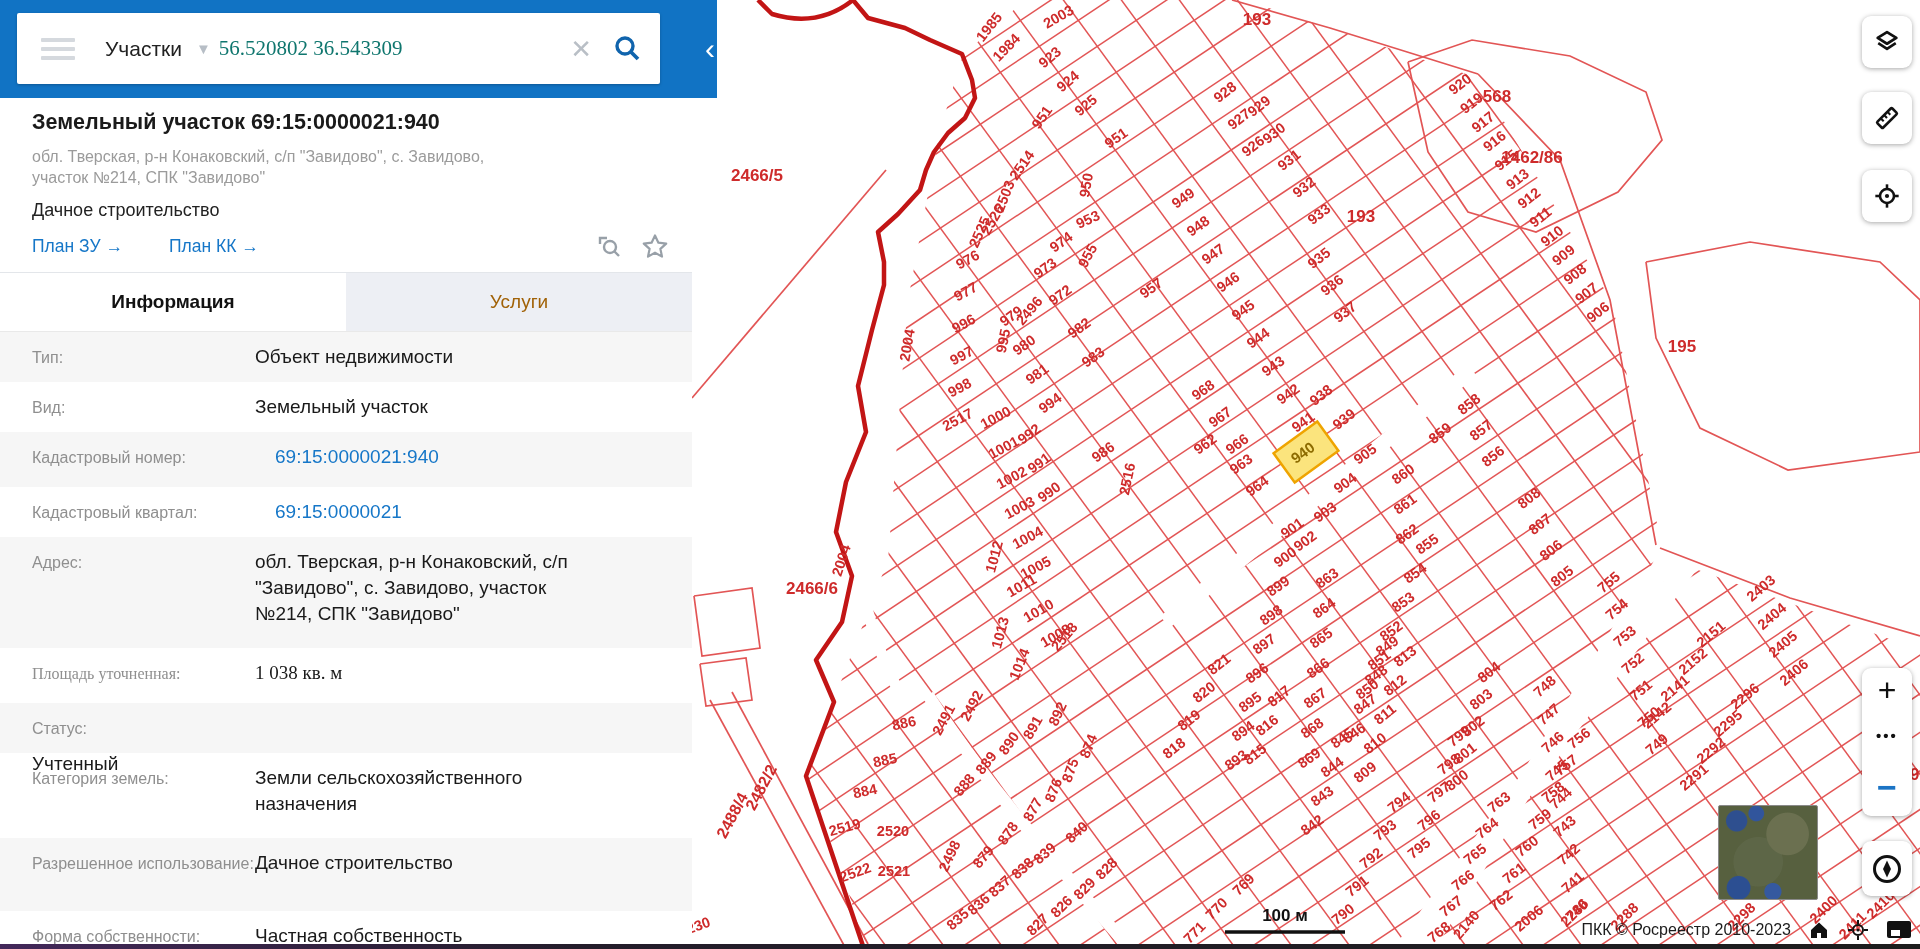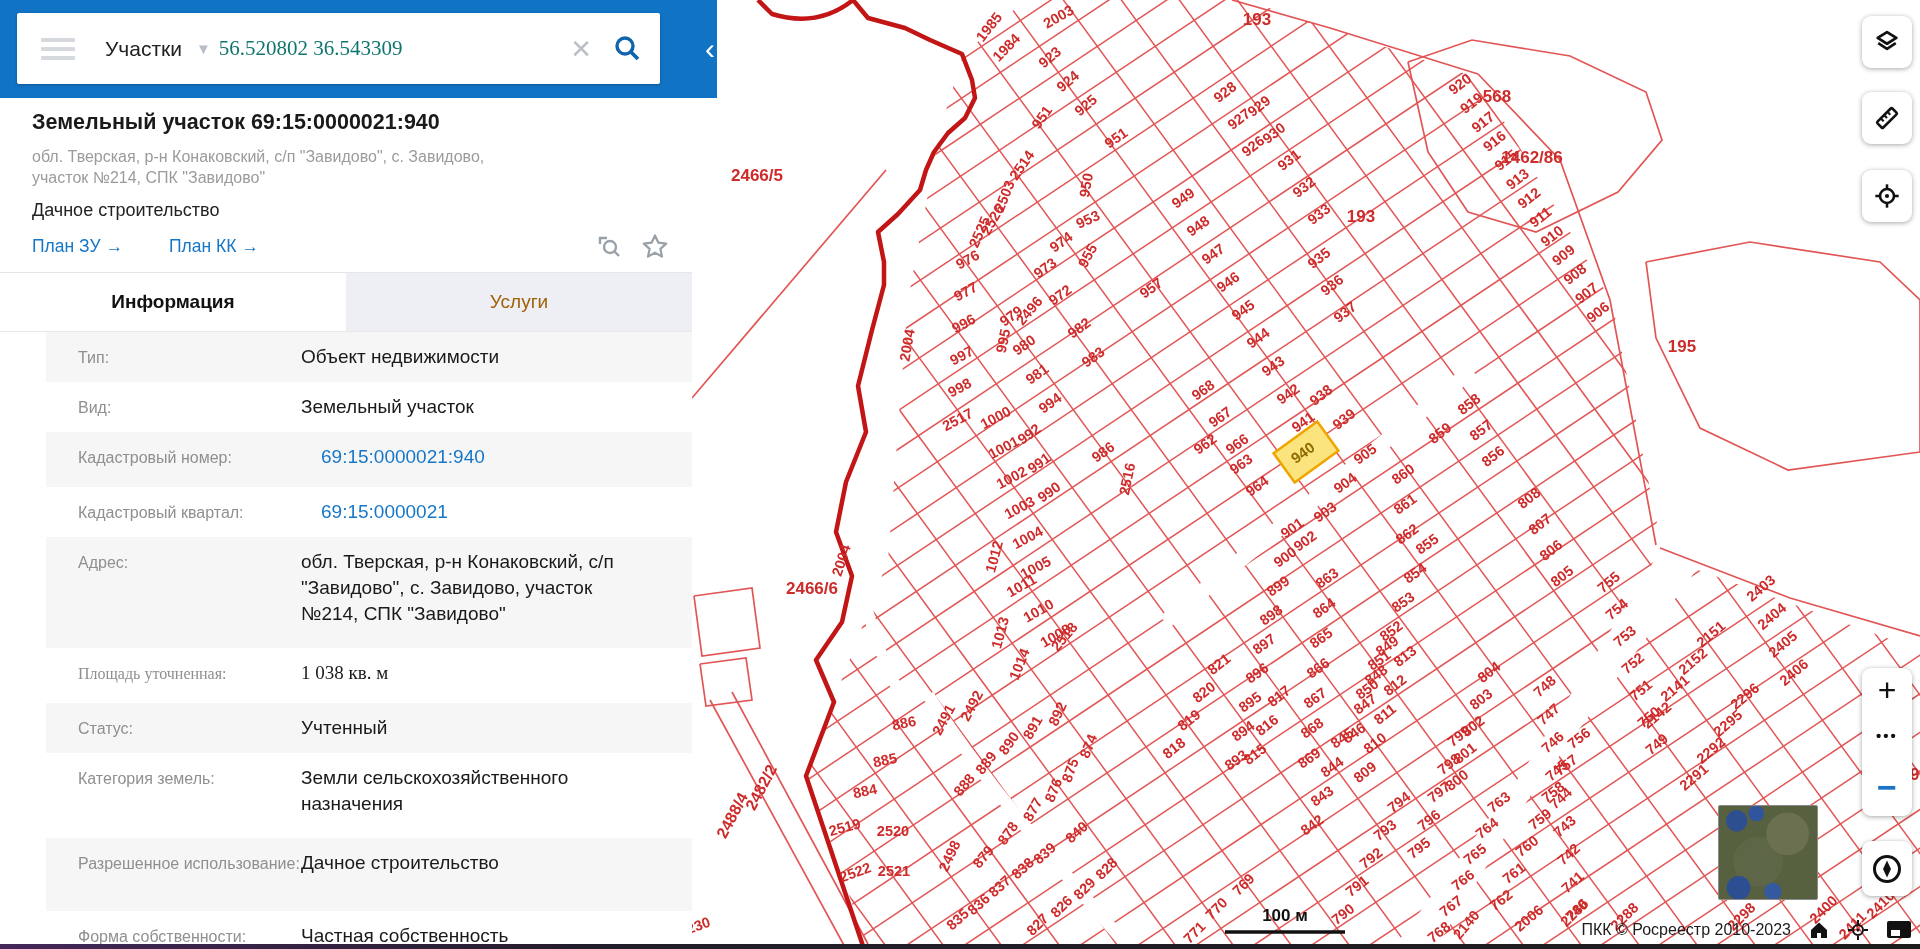--- a/index.html
+++ b/index.html
@@ -32,21 +32,21 @@
   #links { position:absolute; left:32px; top:236px; z-index:11; display:flex; gap:46px; }
   #links a { font-size:17.5px; color:#1677c8; text-decoration:none; cursor:pointer; }
   #hdr-icons { position:absolute; left:594px; top:232px; z-index:11; display:flex; gap:16px; align-items:center; }
 
   #tabs { position:absolute; left:0; top:272px; width:692px; height:60px; display:flex; z-index:11;
     border-top:1px solid #e3e6ea; border-bottom:1px solid #e9e9e9; }
   .tab { flex:1; display:flex; align-items:center; justify-content:center; font-size:19px; cursor:pointer; }
   .tab.active { background:#fff; color:#111; font-weight:bold; }
   .tab.idle { background:#edeff4; color:#a16207; }
 
-  #info { position:absolute; left:0; top:332px; width:692px; z-index:11;padding-left:46px; }
+  #info { position:absolute; left:0; top:332px; width:692px; z-index:11; }
   .irow { display:flex; padding:0 25px 0 32px; }
   .irow.alt { background:#f6f6f6; }
   .ilabel { width:223px; font-size:16px; color:#8f8f8f; padding-top:15px; line-height:21px; }
   .ivalue { width:380px; max-width:332px; font-size:19px; color:#1a1a1a; padding-top:12px; line-height:26px; }
   .ivalue.link { color:#1677c8; cursor:pointer;margin-left:20px; }
 
   
   .fab { position:absolute; width:50px; height:52px; background:#fff; border-radius:9px;
     box-shadow:0 1px 5px rgba(0,0,0,.35); display:flex; align-items:center; justify-content:center; cursor:pointer; z-index:9; }
   #zoom-stack { position:absolute; left:1862px; top:668px; width:50px; height:148px; background:#fff; border-radius:9px;
@@ -717,21 +717,21 @@
           <div class="ivalue link">69:15:0000021</div>
         </div>
         <div class="irow alt" style="height: 111px;">
           <div class="ilabel">Адрес:</div>
           <div class="ivalue">обл. Тверская, р-н Конаковский, с/п "Завидово", с. Завидово, участок №214, СПК "Завидово"</div>
         </div>
         <div class="irow" style="height: 55px; font-family: Liberation Serif, serif;">
           <div class="ilabel">Площадь уточненная:</div>
           <div class="ivalue">1 038 кв. м</div>
         </div>
-        <div class="irow alt" style="height: 50px;">
+        <div class="irow alt" style="height: 50px; flex-direction: column;">
           <div class="ilabel">Статус:</div>
           <div class="ivalue">Учтенный</div>
         </div>
         <div class="irow" style="height: 85px;">
           <div class="ilabel">Категория земель:</div>
           <div class="ivalue">Земли сельскохозяйственного назначения</div>
         </div>
         <div class="irow alt" style="height: 73px;">
           <div class="ilabel">Разрешенное использование:</div>
           <div class="ivalue">Дачное строительство</div>

